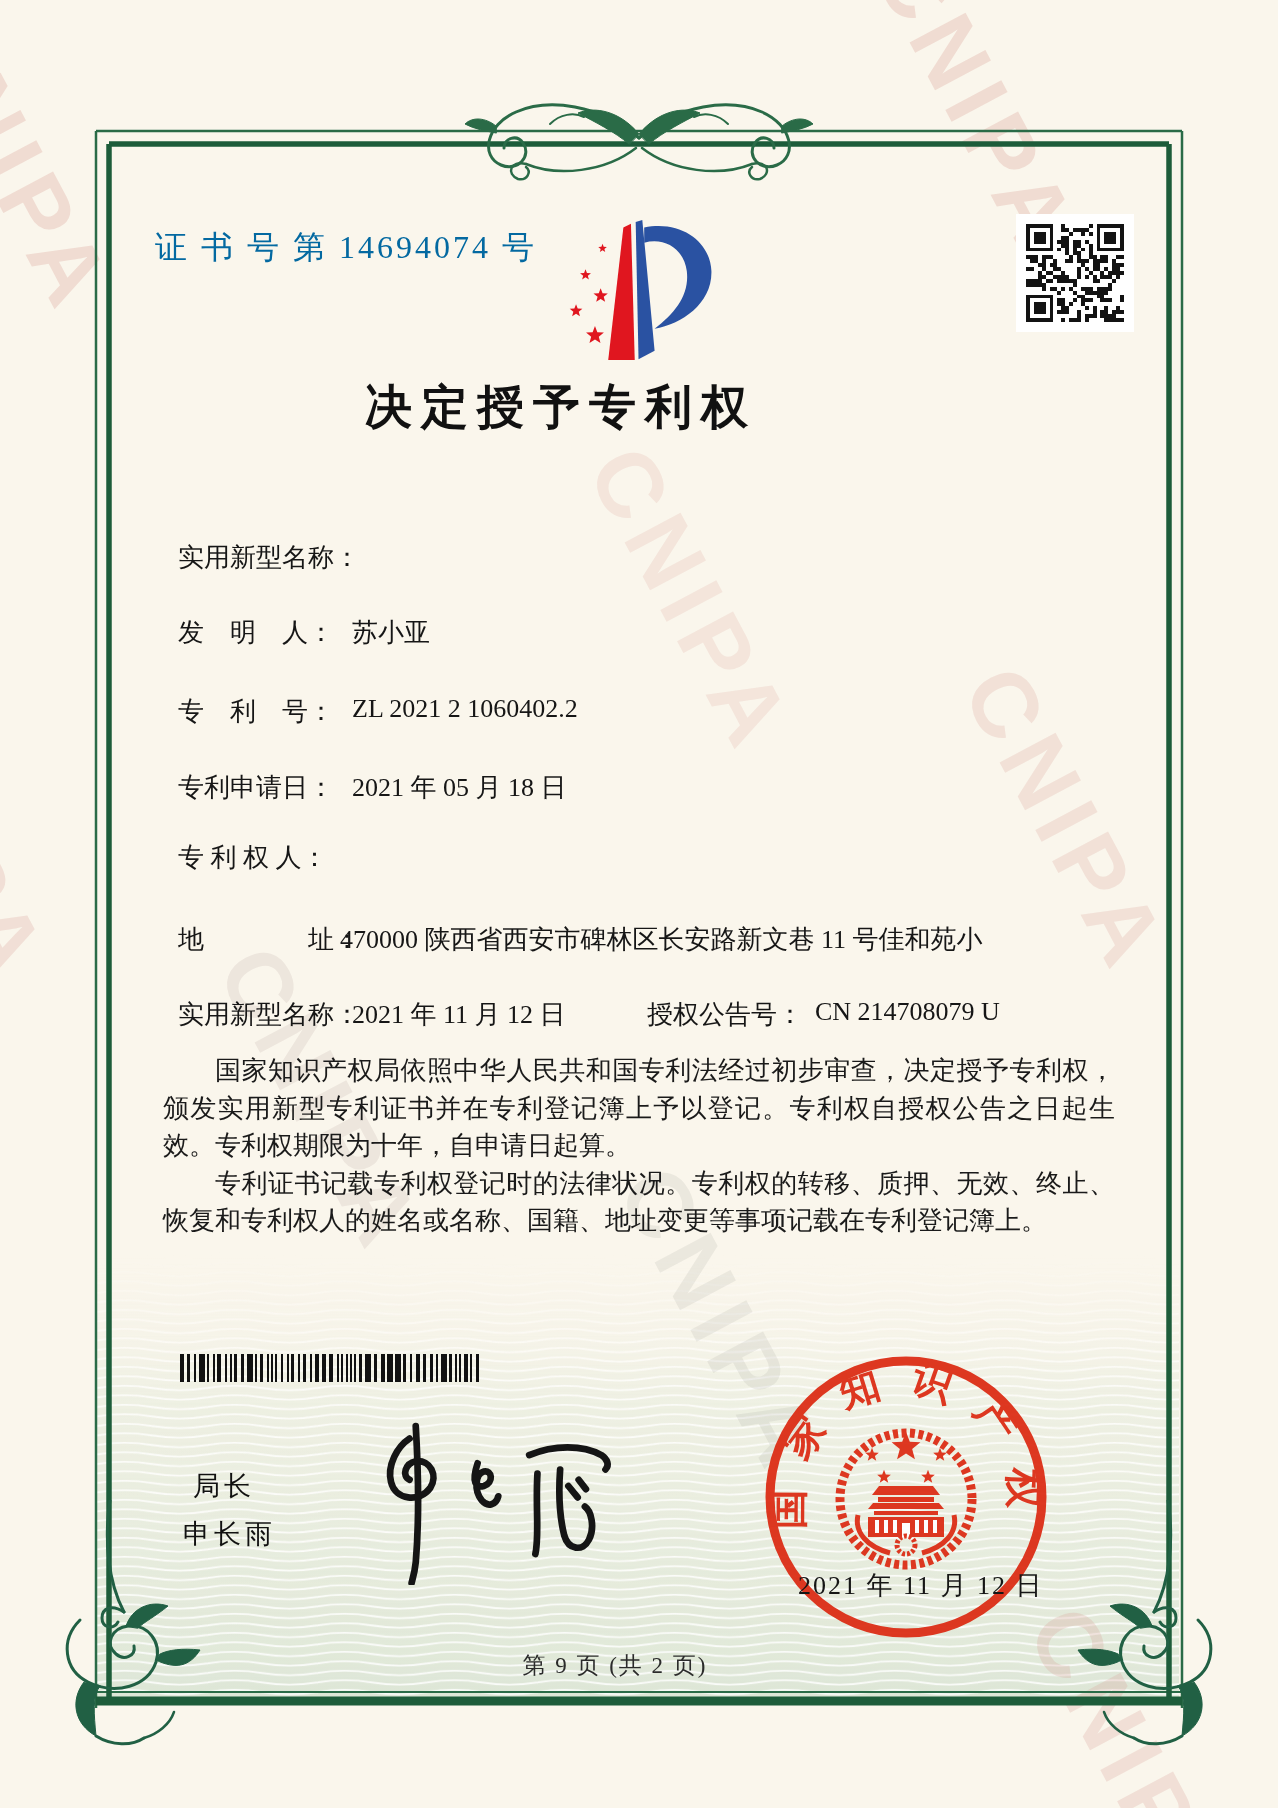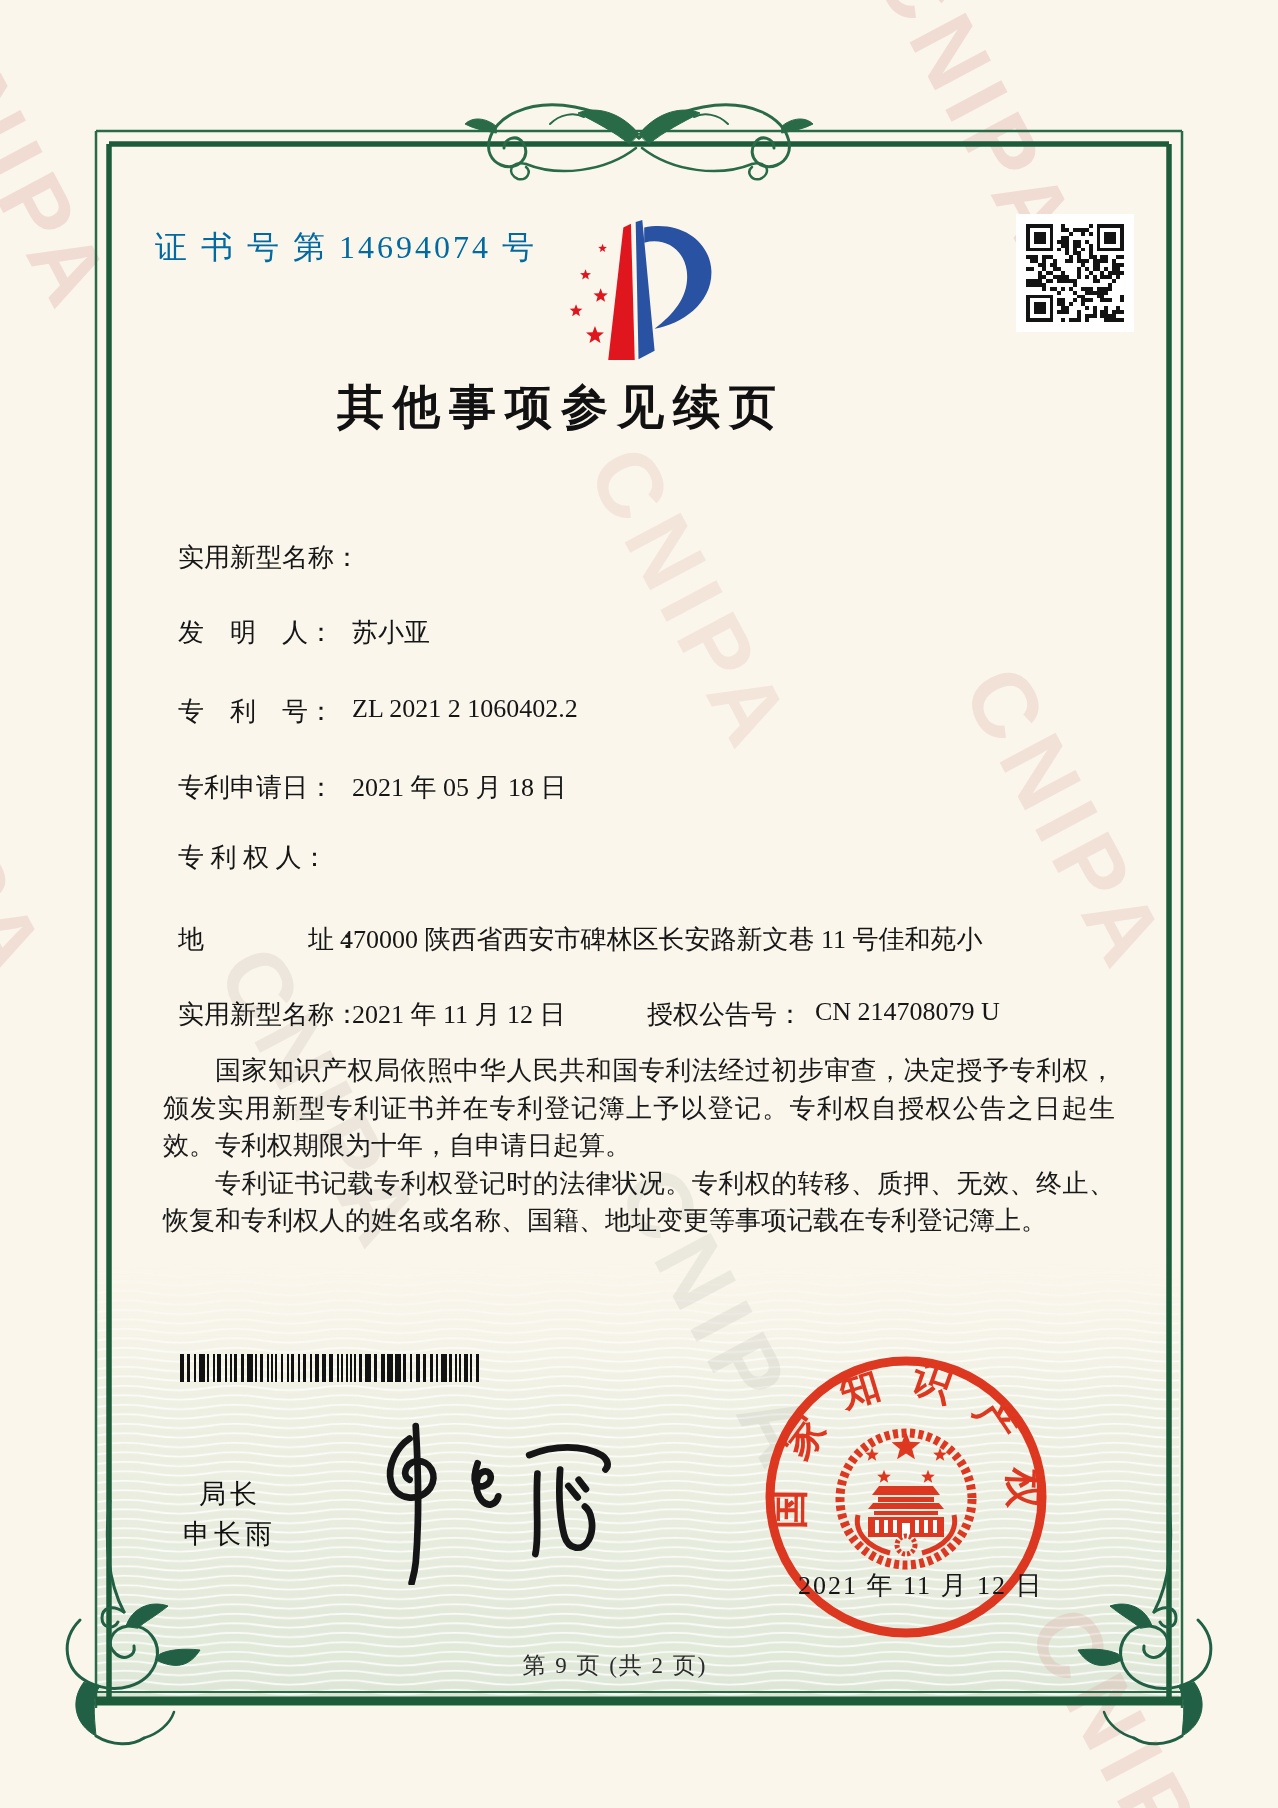--- a/index.html
+++ b/index.html
@@ -340,21 +340,21 @@
         <rect x="2" y="2" width="3" height="3" fill="#131313"></rect>
         <rect x="18" y="0" width="7" height="7" fill="#131313"></rect>
         <rect x="19" y="1" width="5" height="5" fill="#ffffff"></rect>
         <rect x="20" y="2" width="3" height="3" fill="#131313"></rect>
         <rect x="0" y="18" width="7" height="7" fill="#131313"></rect>
         <rect x="1" y="19" width="5" height="5" fill="#ffffff"></rect>
         <rect x="2" y="20" width="3" height="3" fill="#131313"></rect>
       </svg>
   </div>
 
-  <div class="abs title" style="left:261px;top:376px;width:600px;">其他事项参见续页</div>
+  <div class="abs title" style="left:261px;top:376px;width:600px;">决定授予专利权</div>
 
   <div class="abs frow" style="left:178px;top:540px;">实用新型名称：</div>
 
   <div class="abs frow" style="left:178px;top:615px;">发　明　人：</div>
   <div class="abs frow" style="left:352px;top:615px;">苏小亚</div>
 
   <div class="abs frow" style="left:178px;top:694px;">专　利　号：</div>
   <div class="abs frow" style="left:352px;top:694px;">ZL 2021 2 1060402.2</div>
 
   <div class="abs frow" style="left:178px;top:770px;">专利申请日：</div>
@@ -471,21 +471,21 @@
       <div style="width: 2px; background: rgb(17, 17, 17);"></div>
       <div style="width: 3px; background: transparent;"></div>
       <div style="width: 4px; background: rgb(17, 17, 17);"></div>
       <div style="width: 2px; background: transparent;"></div>
       <div style="width: 2px; background: rgb(17, 17, 17);"></div>
       <div style="width: 4px; background: transparent;"></div>
       <div style="width: 3px; background: rgb(17, 17, 17);"></div>
       <div style="width: 4px; background: transparent;"></div>
     </div>
 
-  <div class="abs sig-label" style="left:199px;top:1468px;margin-top:8px;">局长</div>
+  <div class="abs sig-label" style="left:193px;top:1468px;">局长</div>
   <div class="abs sig-label" style="left:183px;top:1516px;">申长雨</div>
 
   <svg class="abs" style="left:355px;top:1420px;" width="270" height="165" viewBox="0 0 260 160">
     <g stroke="#151515" fill="none" stroke-width="6.5" stroke-linecap="round" stroke-linejoin="round">
       <path d="M52,18 C40,26 30,44 34,60 C38,78 62,80 72,66 C80,54 72,38 58,40 C48,42 44,54 52,58"></path>
       <path d="M58,6 C60,40 62,90 58,138 C57,148 55,154 54,158"></path>
       <path d="M118,42 C112,60 116,66 124,64 C134,61 132,48 124,50 C116,52 114,68 122,78 C128,85 136,82 138,74"></path>
       <path d="M168,34 C192,24 220,24 238,34 C244,38 246,44 242,48"></path>
       <path d="M176,52 C174,84 178,112 174,130"></path>
       <path d="M198,48 C196,76 198,96 202,112 C206,126 220,128 226,116 C232,104 228,88 222,84"></path>

